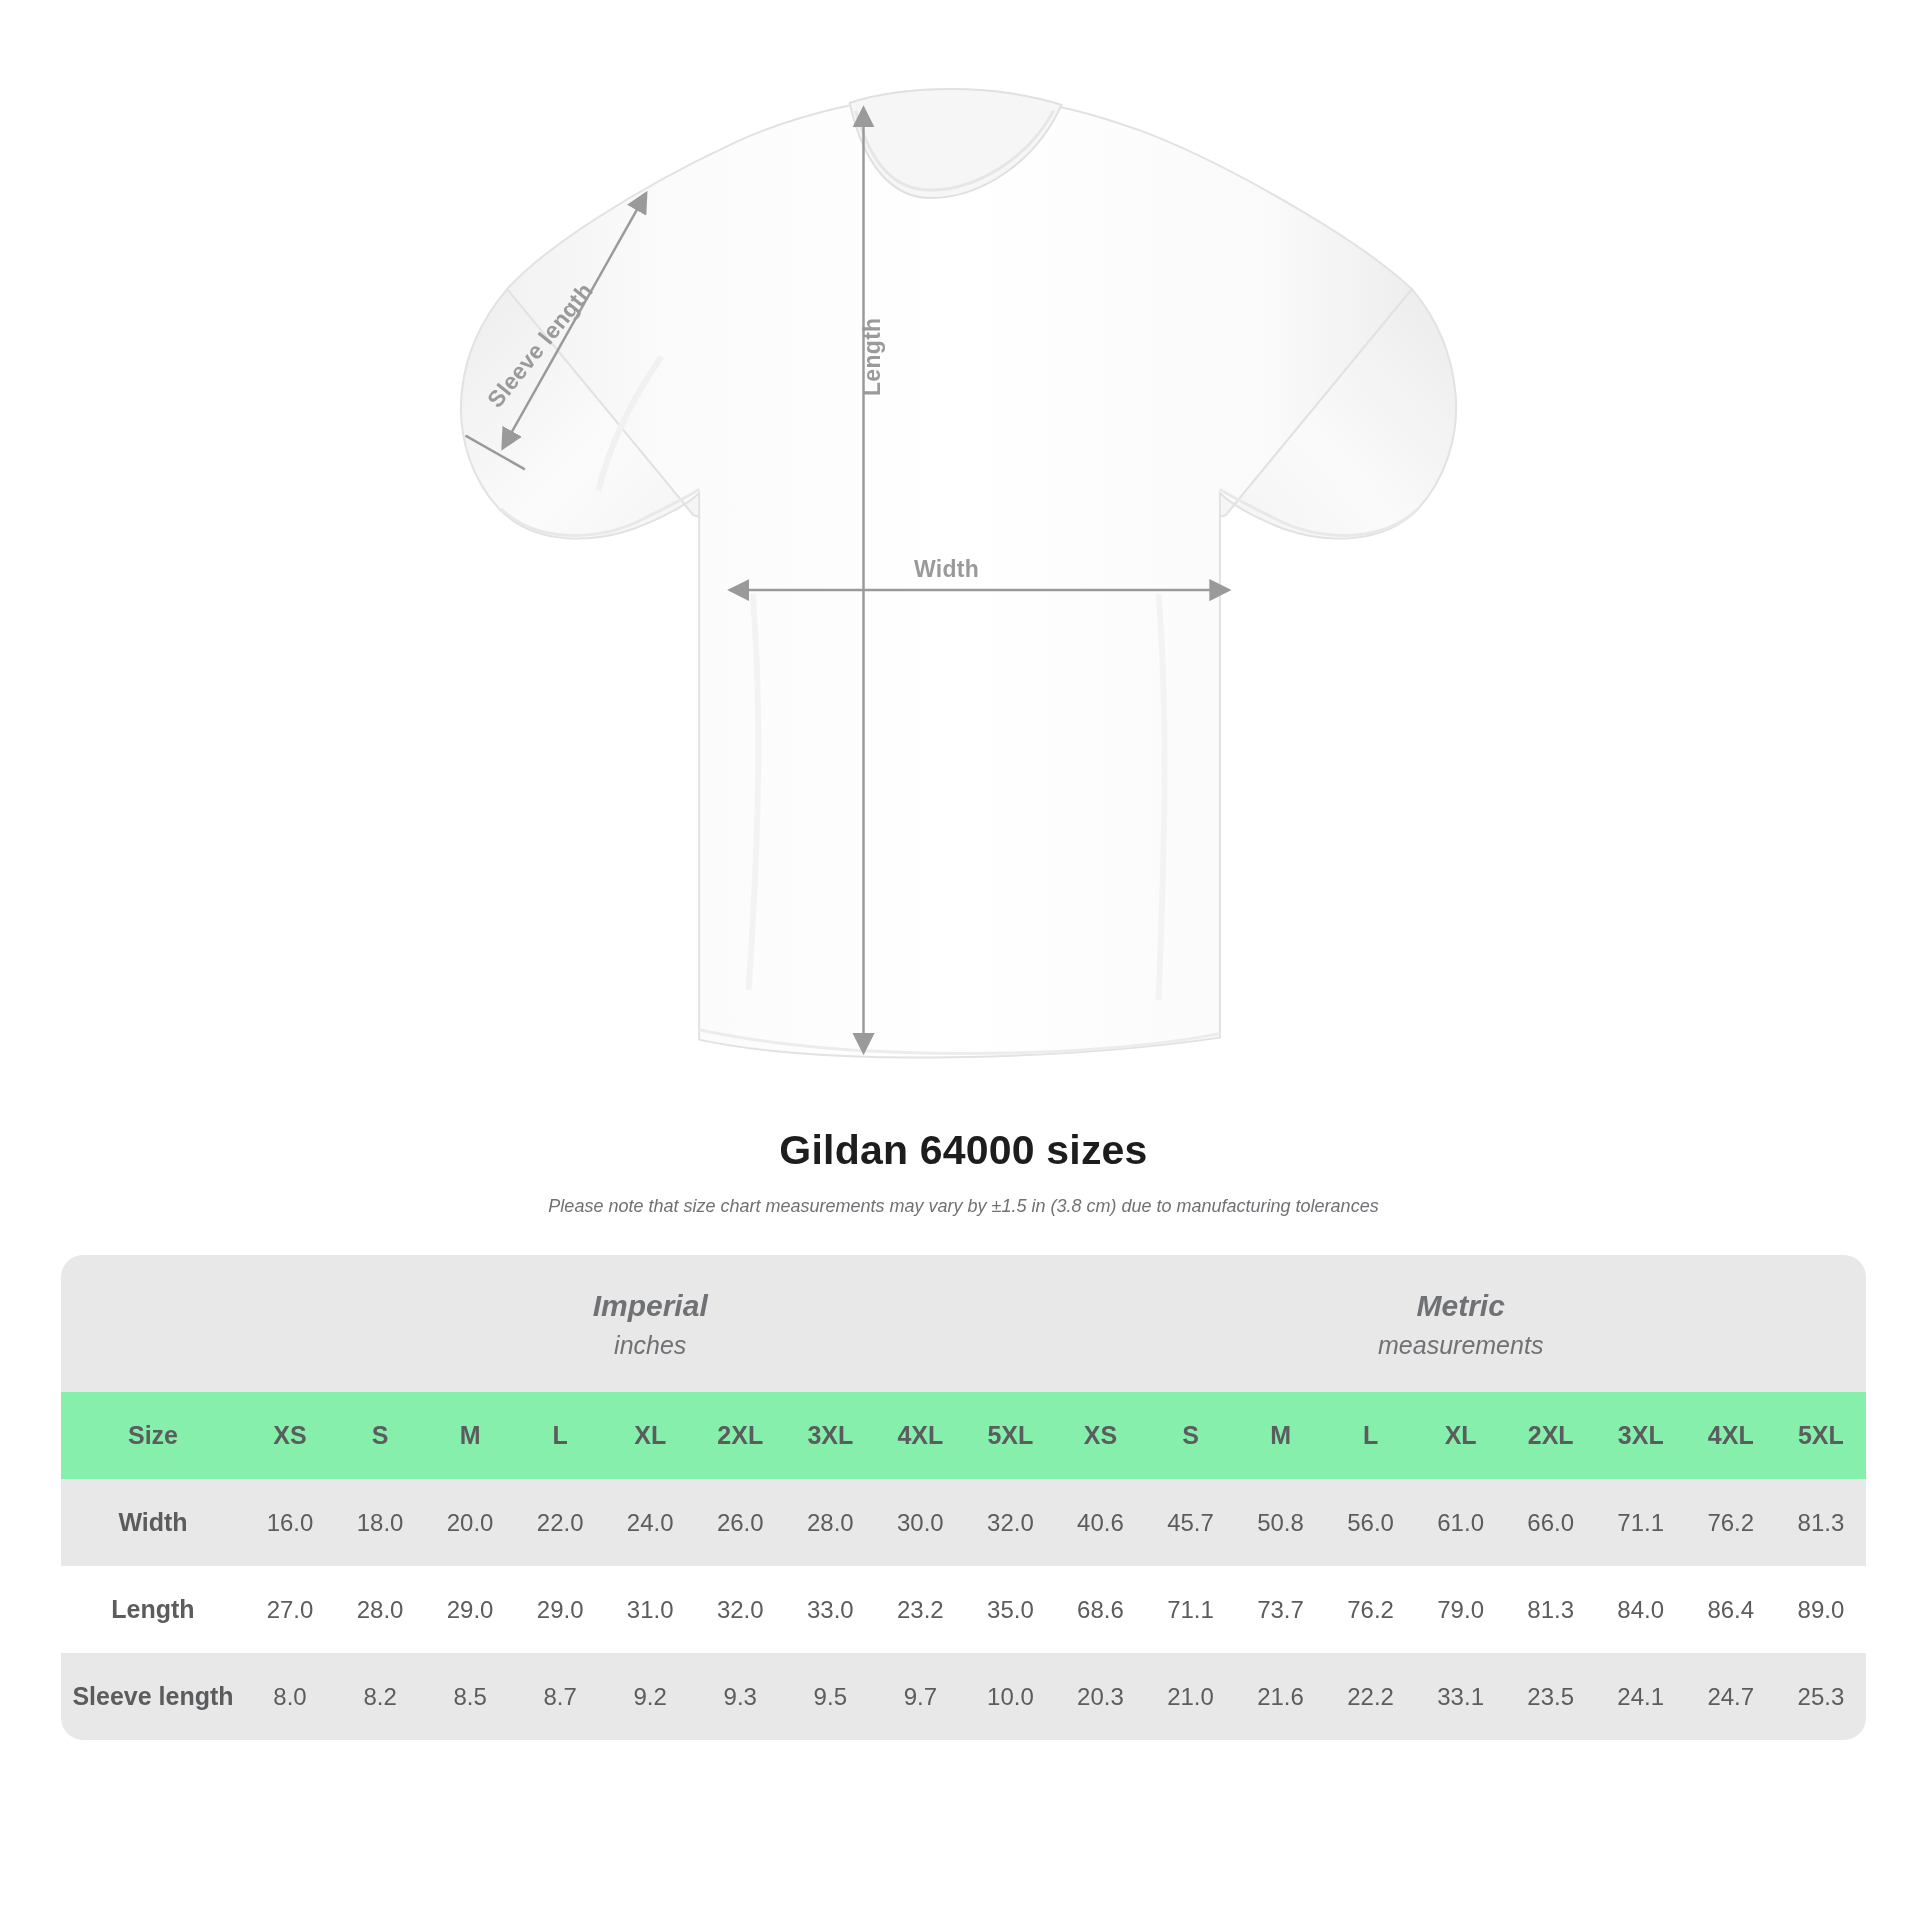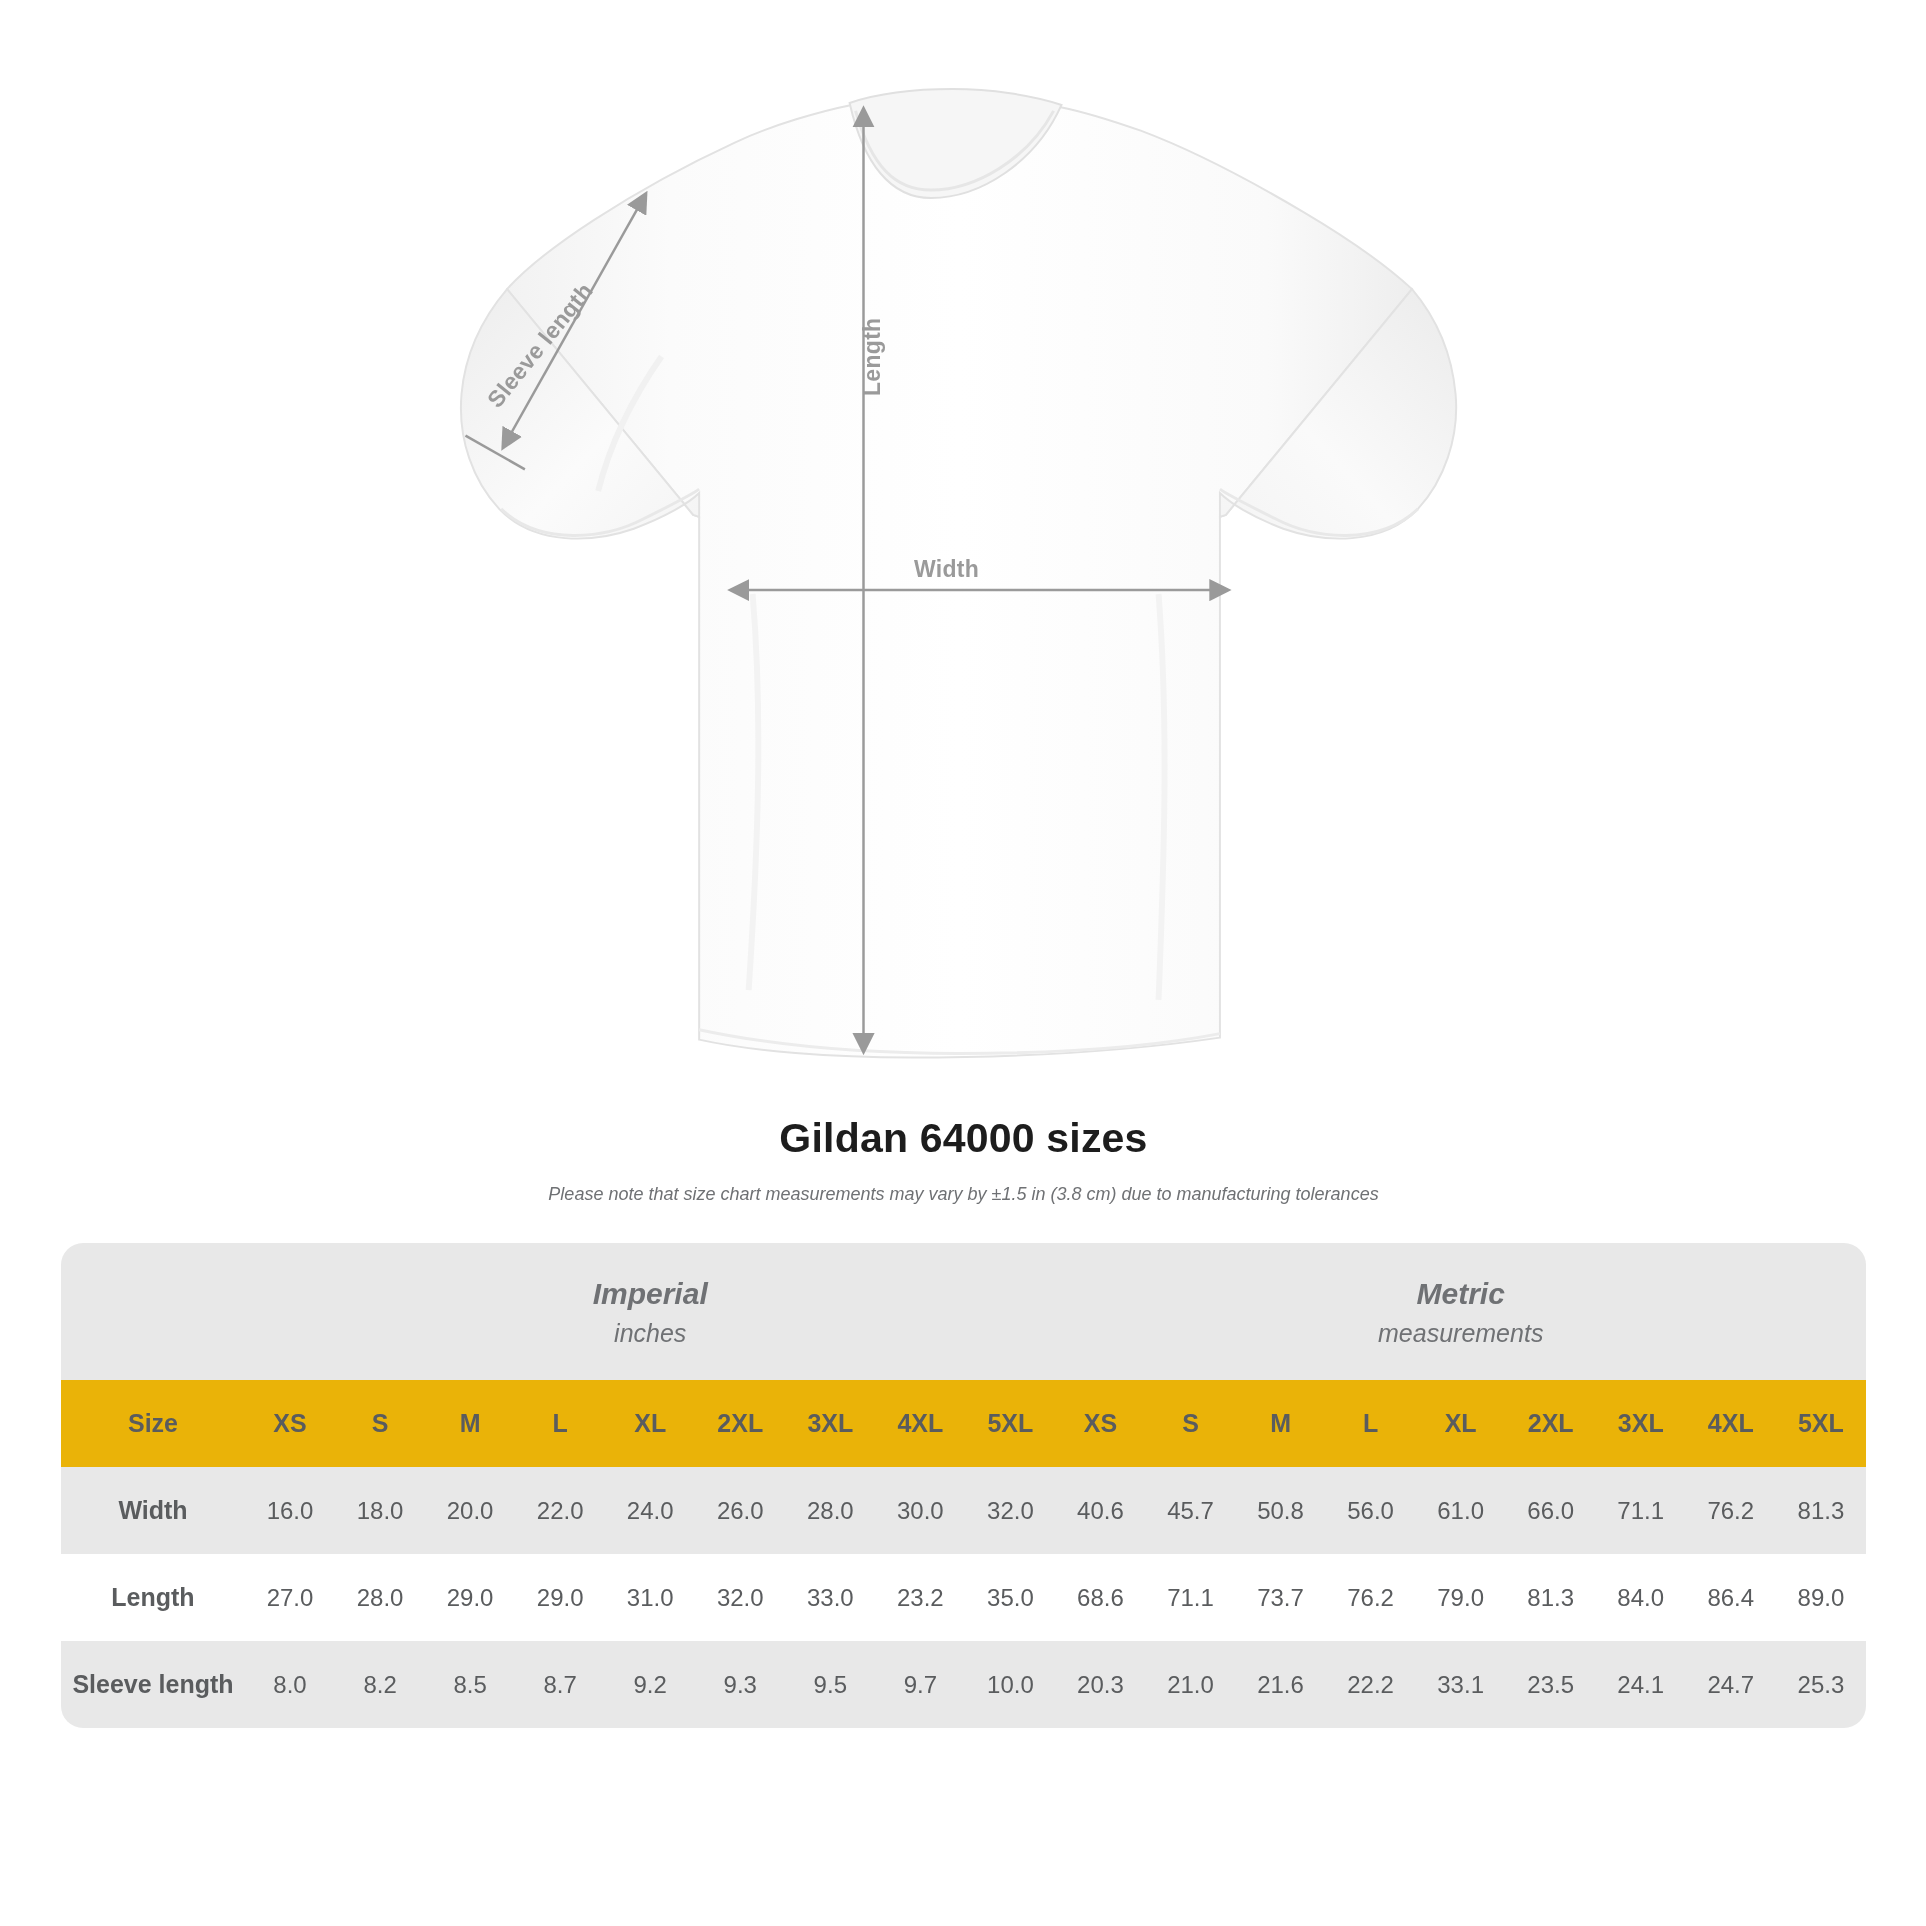--- a/index.html
+++ b/index.html
@@ -53,21 +53,21 @@
   .label-sleeve {
     left: 482px;
     top: 396px;
     transform: rotate(-51deg);
     transform-origin: left top;
   }
 
   
   .heading-block {
     text-align: center;
-    margin-top: 16px;
+    margin-top: 28px;
   }
   .title {
     font-size: 41px;
     font-weight: bold;
     color: #1d1d1d;
     letter-spacing: 0.2px;
   }
   .subtitle {
     margin-top: 22px;
     font-size: 18px;
@@ -110,21 +110,21 @@
     color: #6f7174;
     padding-top: 6px;
   }
   .row-header-cell {
     background: #ffffff;
     font-weight: bold;
     color: #5a5c5e;
     font-size: 25px;
   }
   tr.size-row td {
-    background: #eab308;
+    background: #86efac;
     height: 85px;
     font-weight: bold;
     font-size: 25px;
     color: #5a5c5e;
   }
   tr.data-row td {
     height: 85px;
   }
   tr.shade td {
     background: #e8e8e8;

